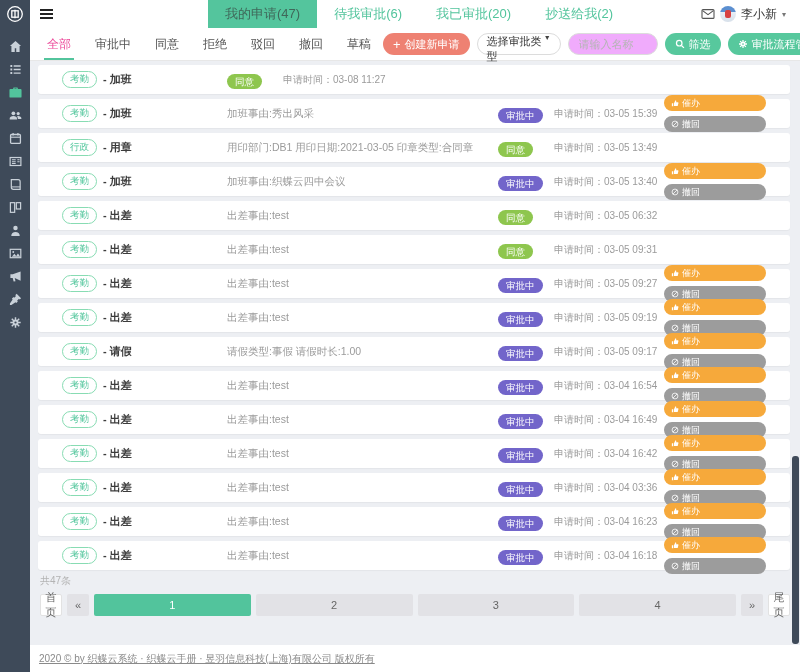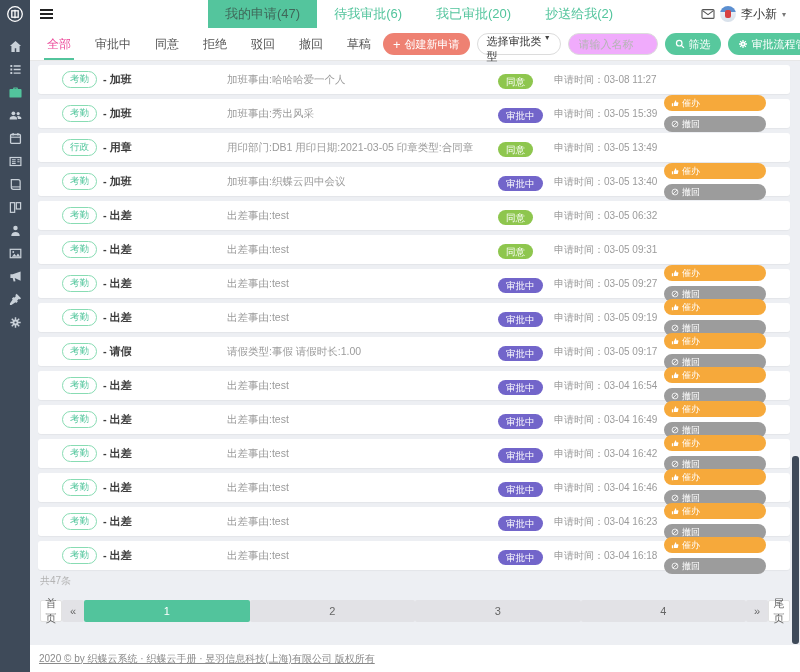--- a/index.html
+++ b/index.html
@@ -60,21 +60,21 @@
   .cell-time { width:102px; color:#9b9b9b; font-size:10px; white-space:nowrap; }
   .cell-actions { width:110px; display:flex; gap:5px; padding-left:8px;flex-direction:column; }
   .abtn { height:16px; border:none; border-radius:8px; color:#fff; font-size:9px; display:flex; align-items:center; gap:3px; padding:0 7px; cursor:pointer; white-space:nowrap; }
   .abtn.urge { background:#f6a93b; }
   .abtn.revoke { background:#9c9c9c; }
   .abtn svg { width:8px; height:8px; }
 
   
   .list-footer { position:absolute; left:30px; right:0; top:574px; padding:0 10px 0 10px; }
   .total { font-size:10px; color:#b3b3b3; }
-  .pagination { display:flex; justify-content:flex-end; margin-top:12px; }
+  .pagination { display:flex; justify-content:flex-end; margin-top:6px; gap:5px; }
   .pg { min-width:22px; height:22px; display:flex; align-items:center; justify-content:center; font-size:11px; color:#666; background:#e2e2e6; border:none; border-radius:2px; padding:0 7px; cursor:pointer; }
   .pg.edge { background:#fff; border:1px solid #e2e2e2; }
   .pg.active { background:#52c49c; color:#fff; }
 
   
   .footer { position:absolute; left:30px; right:0; bottom:0; height:27px; background:#fff; display:flex; align-items:center; padding-left:9px; font-size:10px; color:#8a8a8a; z-index:6;text-decoration:underline; }
 
   .scroll-thumb { position:absolute; right:1px; top:456px; width:7px; height:188px; background:#3f4a59; border-radius:3px; z-index:9; cursor:pointer; }
 </style>
 </head>
@@ -238,21 +238,20 @@
       </button>
     </div>
   </div>
 
   <main class="list">
     <div class="row">
       <div class="cell-cat">
         <span class="cat-badge">考勤</span>
         <span class="type">- 加班</span>
       </div>
-      <div class="cell-desc">加班事由:哈哈哈爱一个人</div>
       <div class="cell-status">
         <span class="status-badge agree">同意</span>
       </div>
       <div class="cell-time"><span class="t-label">申请时间：</span><span class="t-value">03-08 11:27</span></div>
       <div class="cell-actions" style="visibility: hidden;">
         <button class="abtn urge">
           <svg viewBox="0 0 12 12" fill="#fff">
               <path d="M4.5 6.3 6.7 1.8c.9.2 1.4.9 1.2 1.8L7.5 5h2.5c.8 0 1.3.7 1.1 1.4l-.8 3.2c-.2.6-.7 1-1.3 1H4.5zM1.3 6.3h2.1v4.4H1.3z"></path>
             </svg>
           <span class="urge-lbl"></span>
@@ -566,21 +565,21 @@
 
     <div class="row">
       <div class="cell-cat">
         <span class="cat-badge">考勤</span>
         <span class="type">- 出差</span>
       </div>
       <div class="cell-desc">出差事由:test</div>
       <div class="cell-status">
         <span class="status-badge pending">审批中</span>
       </div>
-      <div class="cell-time"><span class="t-label">申请时间：</span><span class="t-value">03-04 16:46</span></div>
+      <div class="cell-time"><span class="t-label">申请时间：</span><span class="t-value">03-04 03:36</span></div>
       <div class="cell-actions">
         <button class="abtn urge">
           <svg viewBox="0 0 12 12" fill="#fff">
               <path d="M4.5 6.3 6.7 1.8c.9.2 1.4.9 1.2 1.8L7.5 5h2.5c.8 0 1.3.7 1.1 1.4l-.8 3.2c-.2.6-.7 1-1.3 1H4.5zM1.3 6.3h2.1v4.4H1.3z"></path>
             </svg>
           <span class="urge-lbl">催办</span>
         </button>
         <button class="abtn revoke">
           <svg viewBox="0 0 12 12" fill="none" stroke="#fff" stroke-width="1.2">
               <circle cx="6" cy="6" r="4.4"></circle>

